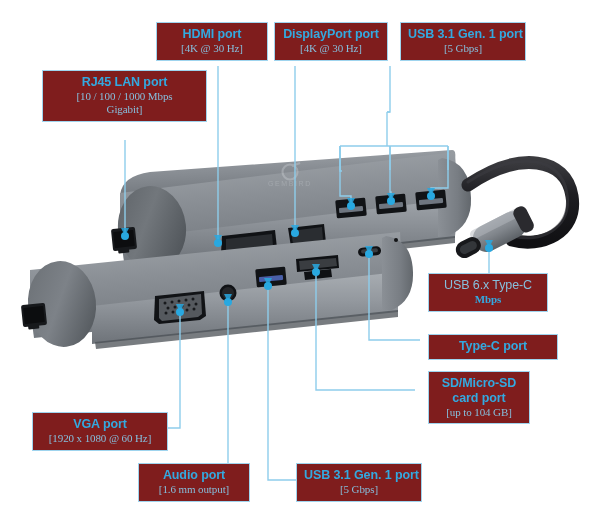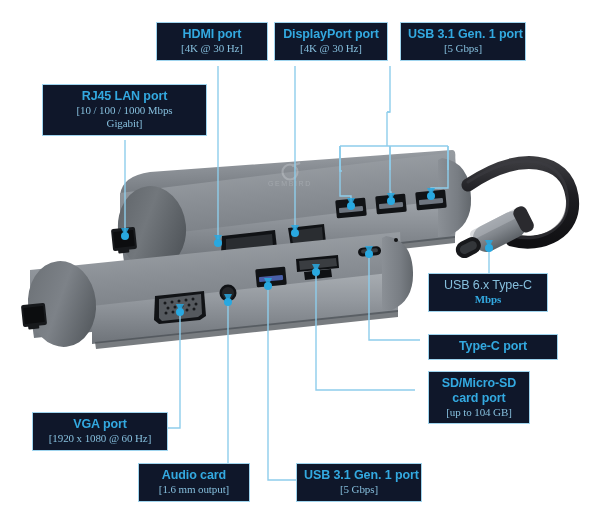--- a/index.html
+++ b/index.html
@@ -10,21 +10,21 @@
     position:relative;overflow:hidden;
     -webkit-font-smoothing:antialiased;
   }
   #stage{position:absolute;left:0;top:0;width:600px;height:505px;}
 
   
   .callout{
     position:absolute;
     box-sizing:border-box;
     border:1px solid #9fd4ee;
-    background:#0f172a;
+    background:#7f1d1d;
     text-align:center;
     padding:4px 7px 5px 7px;
     line-height:1.18;
     z-index:40;
   }
   .callout .t1{
     display:block;
     color:#33a9e0;
     font-weight:bold;
     font-size:12.5px;
@@ -306,21 +306,21 @@
       <path d="M431,196 l-4,-8 l8,0 Z"></path>
       <path d="M228,302 l-4,-8 l8,0 Z"></path>
       <path d="M180,312 l-4,-8 l8,0 Z"></path>
       <path d="M268,286 l-4,-8 l8,0 Z"></path>
       <path d="M316,272 l-4,-8 l8,0 Z"></path>
       <path d="M369,254 l-4,-8 l8,0 Z"></path>
       <path d="M489,248 l-4,-8 l8,0 Z"></path>
     </g>
   </svg>
 
-  <div class="callout" style="left:42px;top:84px;width:165px;">
+  <div class="callout" style="left:42px;top:70px;width:165px;">
     <span class="t1">RJ45 LAN port</span>
     <span class="t2">[10 / 100 / 1000 Mbps</span>
     <span class="t2">Gigabit]</span>
   </div>
 
   <div class="callout nowrap2" style="left:156px;top:22px;width:112px;">
     <span class="t1">HDMI port</span>
     <span class="t2">[4K @ 30 Hz]</span>
   </div>
 
@@ -348,21 +348,21 @@
     <span class="t1">card port</span>
     <span class="t2">[up to 104 GB]</span>
   </div>
 
   <div class="callout nowrap2" style="left:32px;top:412px;width:136px;">
     <span class="t1">VGA port</span>
     <span class="t2">[1920 x 1080 @ 60 Hz]</span>
   </div>
 
   <div class="callout nowrap2" style="left:138px;top:463px;width:112px;">
-    <span class="t1">Audio card</span>
+    <span class="t1">Audio port</span>
     <span class="t2">[1.6 mm output]</span>
   </div>
 
   <div class="callout nowrap2" style="left:296px;top:463px;width:126px;">
     <span class="t1">USB 3.1 Gen. 1 port</span>
     <span class="t2">[5 Gbps]</span>
   </div>
 
 </div>
 

